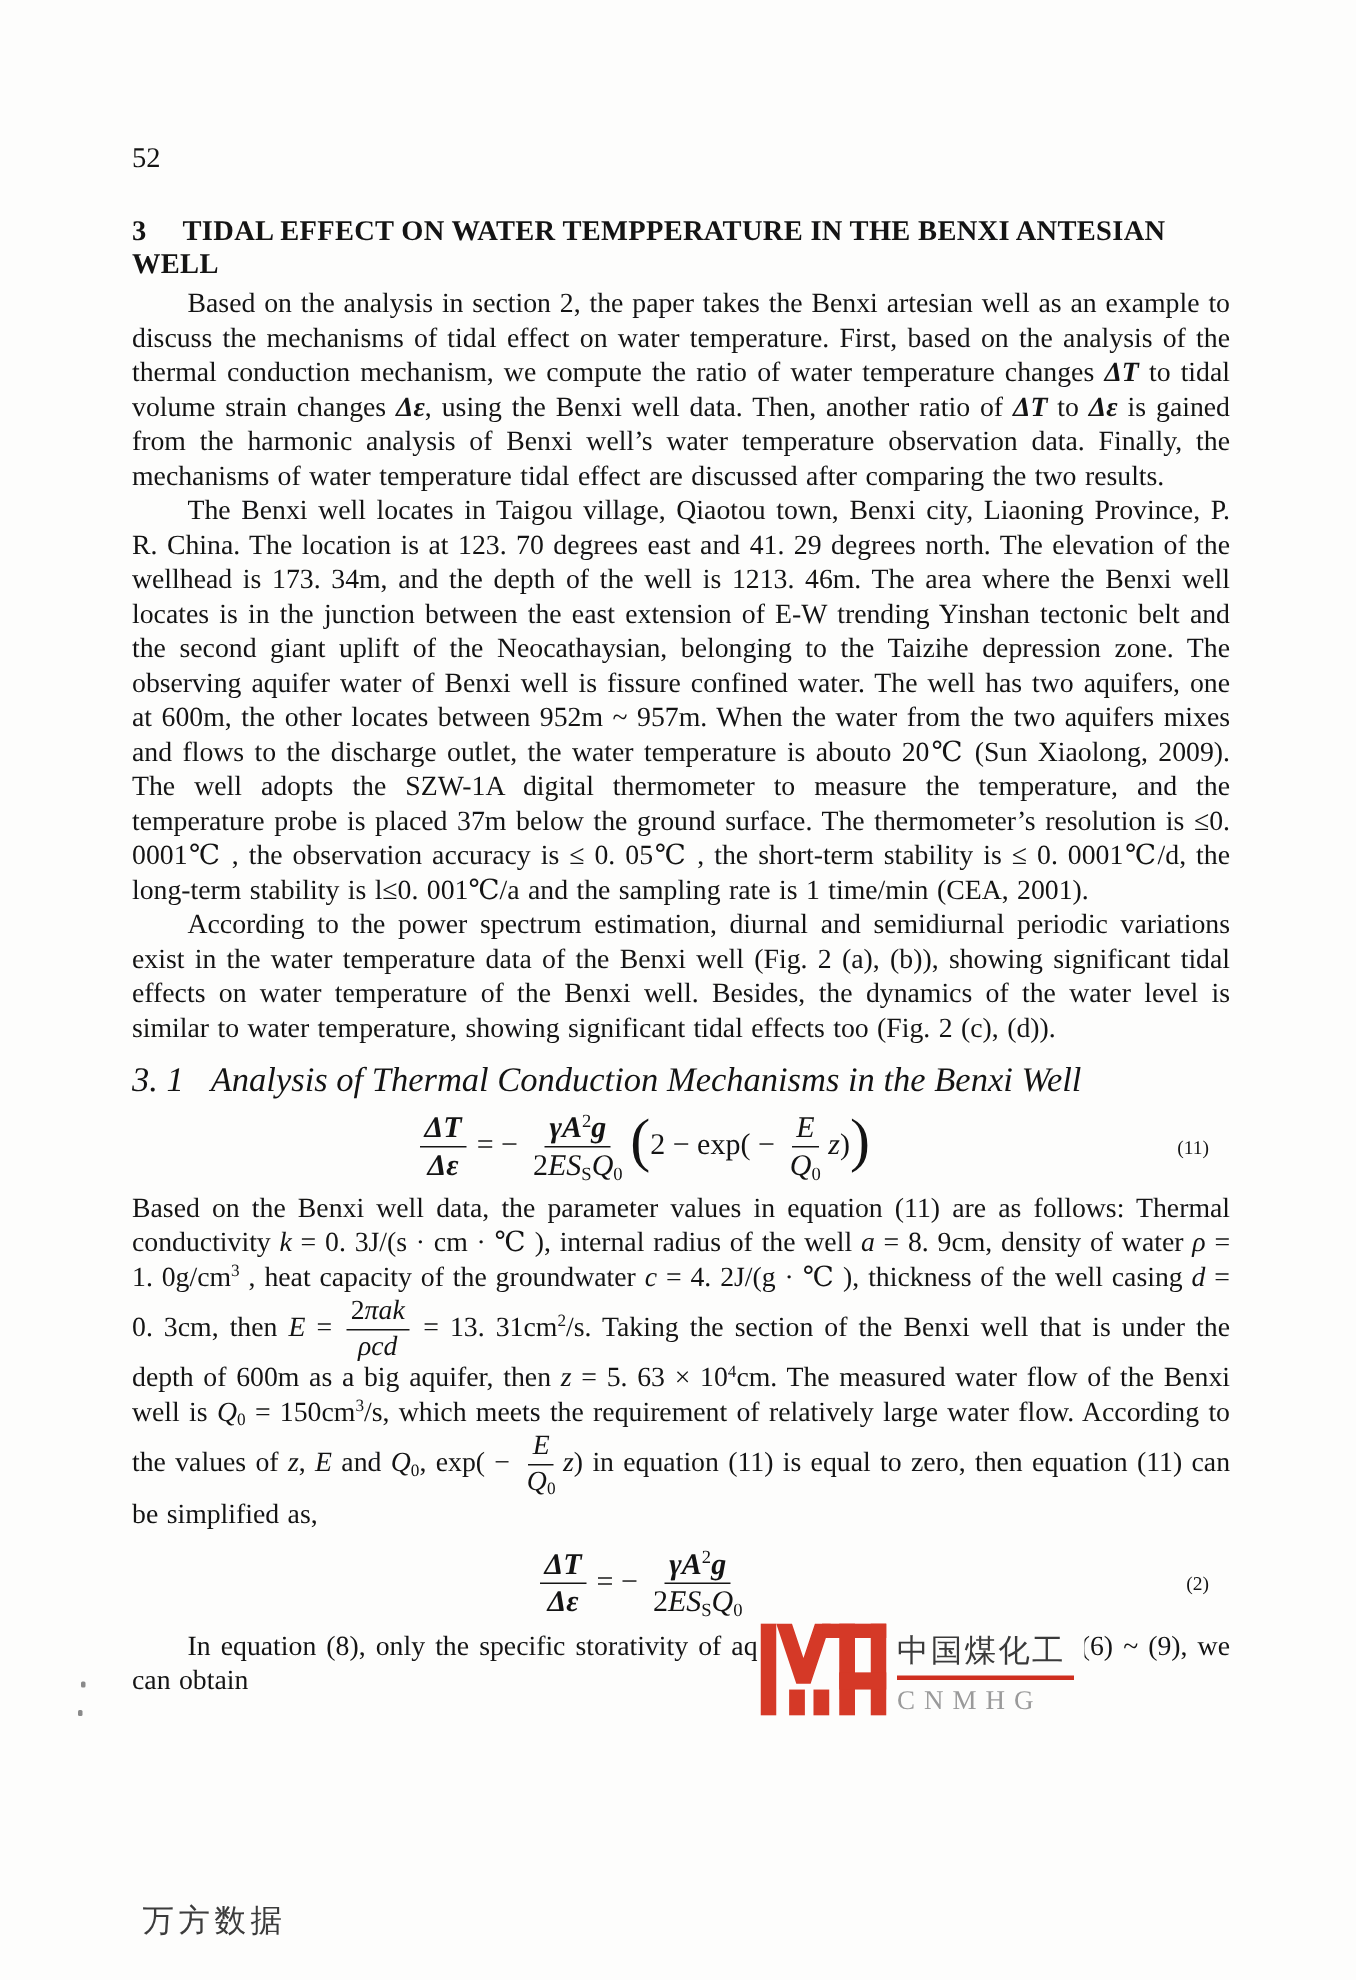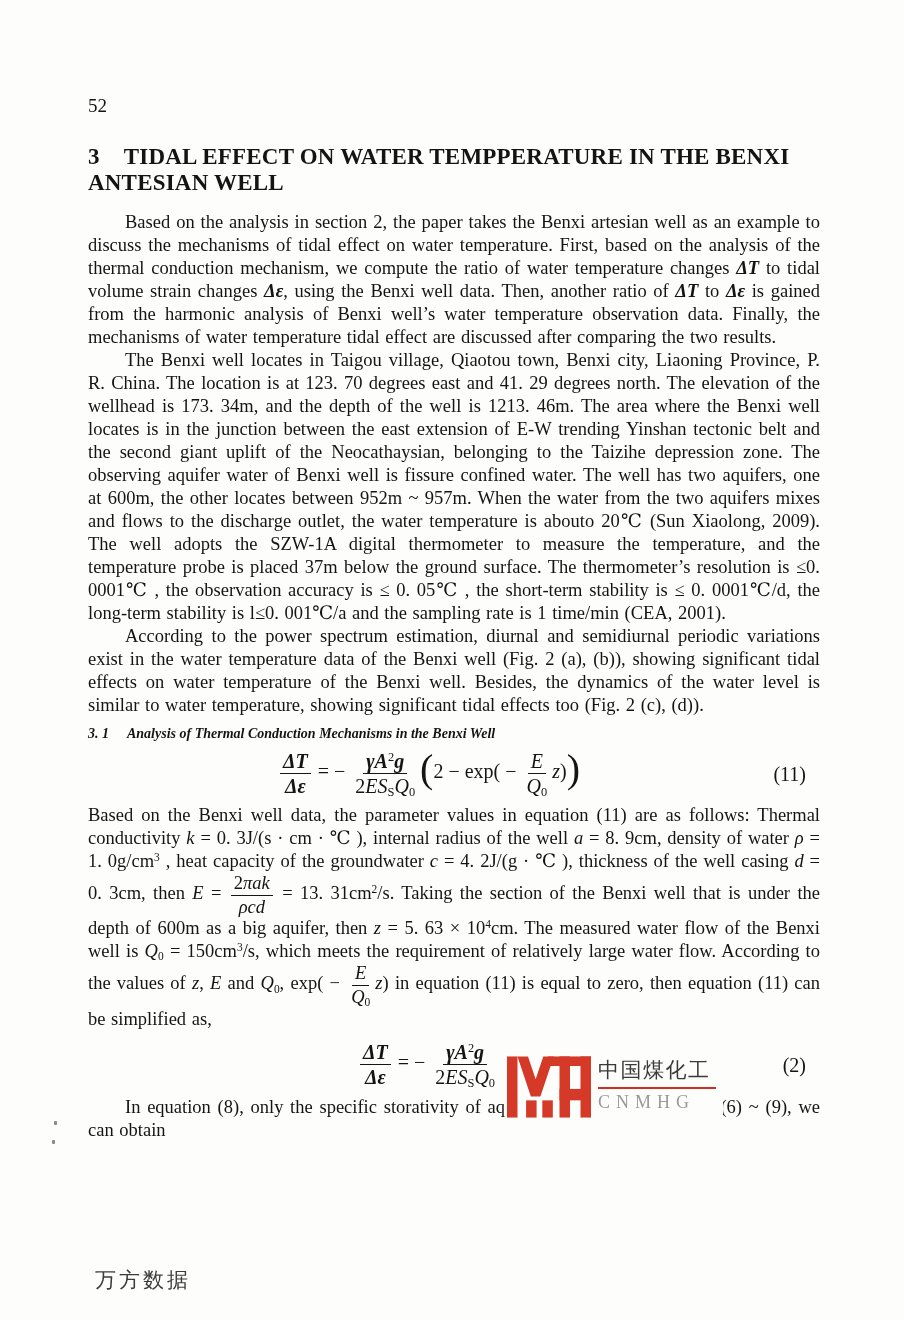--- a/index.html
+++ b/index.html
@@ -7,45 +7,45 @@
     position:relative;width:904px;height:1320px;margin:0 auto;
     background:#fdfdfc;color:#141414;
     font-family:"Liberation Serif","DejaVu Serif",serif;
     overflow:hidden;
   }
   .content{position:absolute;left:88px;top:0;width:732px;}
   .hdr{margin-top:95px;display:flex;justify-content:space-between;align-items:flex-start;font-size:19px;}
   .hdr .pgnum{font-weight:500;}
   .body-p{margin:0;font-size:18.5px;line-height:23px;text-align:justify;word-spacing:1px;}
   .lead{margin-top:29px;}
-  .sec{margin:27px 0 0 0;font-size:23px;font-weight:bold;letter-spacing:0.2px;}
+  .sec{margin:27px 0 0 0;font-size:19px;font-weight:bold;letter-spacing:0.2px;}
   .sec .sec-num{margin-right:24px;}
-  .p1{margin-top:15px;}
-  .subsec{margin:9px 0 7px 0;font-size:14px;font-weight:bold;font-style:italic;}
+  .p1{margin-top:4px;}
+  .subsec{margin:9px 0 7px 0;font-size:23px;font-weight:normal;font-style:italic;}
   .subsec .sub-num{margin-right:18px;}
   
   .s-i{font-style:italic;}
   .s-bi{font-weight:bold;font-style:italic;}
   .s-sup{font-size:0.62em;vertical-align:0.55em;line-height:0;}
   .s-sub{font-size:0.62em;vertical-align:-0.28em;line-height:0;}
   .s-big{font-size:2.0em;font-weight:300;line-height:0;vertical-align:-0.1em;}
   .frac{display:inline-flex;flex-direction:column;align-items:center;vertical-align:middle;
         line-height:1.12;text-align:center;margin:0 2px;}
   .frac .fn{display:block;border-bottom:1.5px solid #151515;padding:0 3px 1px 3px;}
   .frac .fd{display:block;padding:1px 3px 0 3px;}
   .equation{position:relative;display:flex;align-items:center;justify-content:center;
             font-size:20px;margin:8px 0 6px 0;padding-right:50px;}
   .eq-label{position:absolute;right:14px;top:50%;transform:translateY(-50%);
-            font-size:20px;font-style:normal;color:#141414;}
+            font-size:13px;font-style:normal;color:#141414;}
   .eqwrap{position:relative;}
   .eq12{margin:10px 0 8px 0;}
   .wm-gap{display:inline-block;width:145px;}
   
-  .wm{position:absolute;left:417px;top:0px;width:218px;height:96px;background:#fdfdfc;
-      display:flex;align-items:flex-start;z-index:3;}
+  .wm{position:absolute;left:417px;top:16px;width:218px;height:96px;background:#fdfdfc;
+      display:flex;align-items:flex-end;z-index:3;}
   .wm-logo{width:84px;height:62px;margin:15px 7px 0 2px;flex:none;}
   .wm-texts{margin-top:15px;}
   .wm-cn{font-family:"DejaVu Sans",sans-serif;font-size:21px;color:#3a3a3a;letter-spacing:1.5px;white-space:nowrap;}
   .wm-divider{height:2.5px;background:#cf2f1f;margin:3px 0 3px 0;width:118px;}
   .wm-en{font-family:Liberation Serif, serif;font-size:18px;color:#9a9a9a;letter-spacing:6px;white-space:nowrap;}
   
   .wanfang{position:absolute;left:95px;top:1266px;
            font-family:"DejaVu Sans",sans-serif;font-size:21px;color:#3c3c3c;letter-spacing:3px;text-align:center;}
   
   .dot{position:absolute;background:#8a8a8a;width:3px;height:4px;border-radius:1px;}

